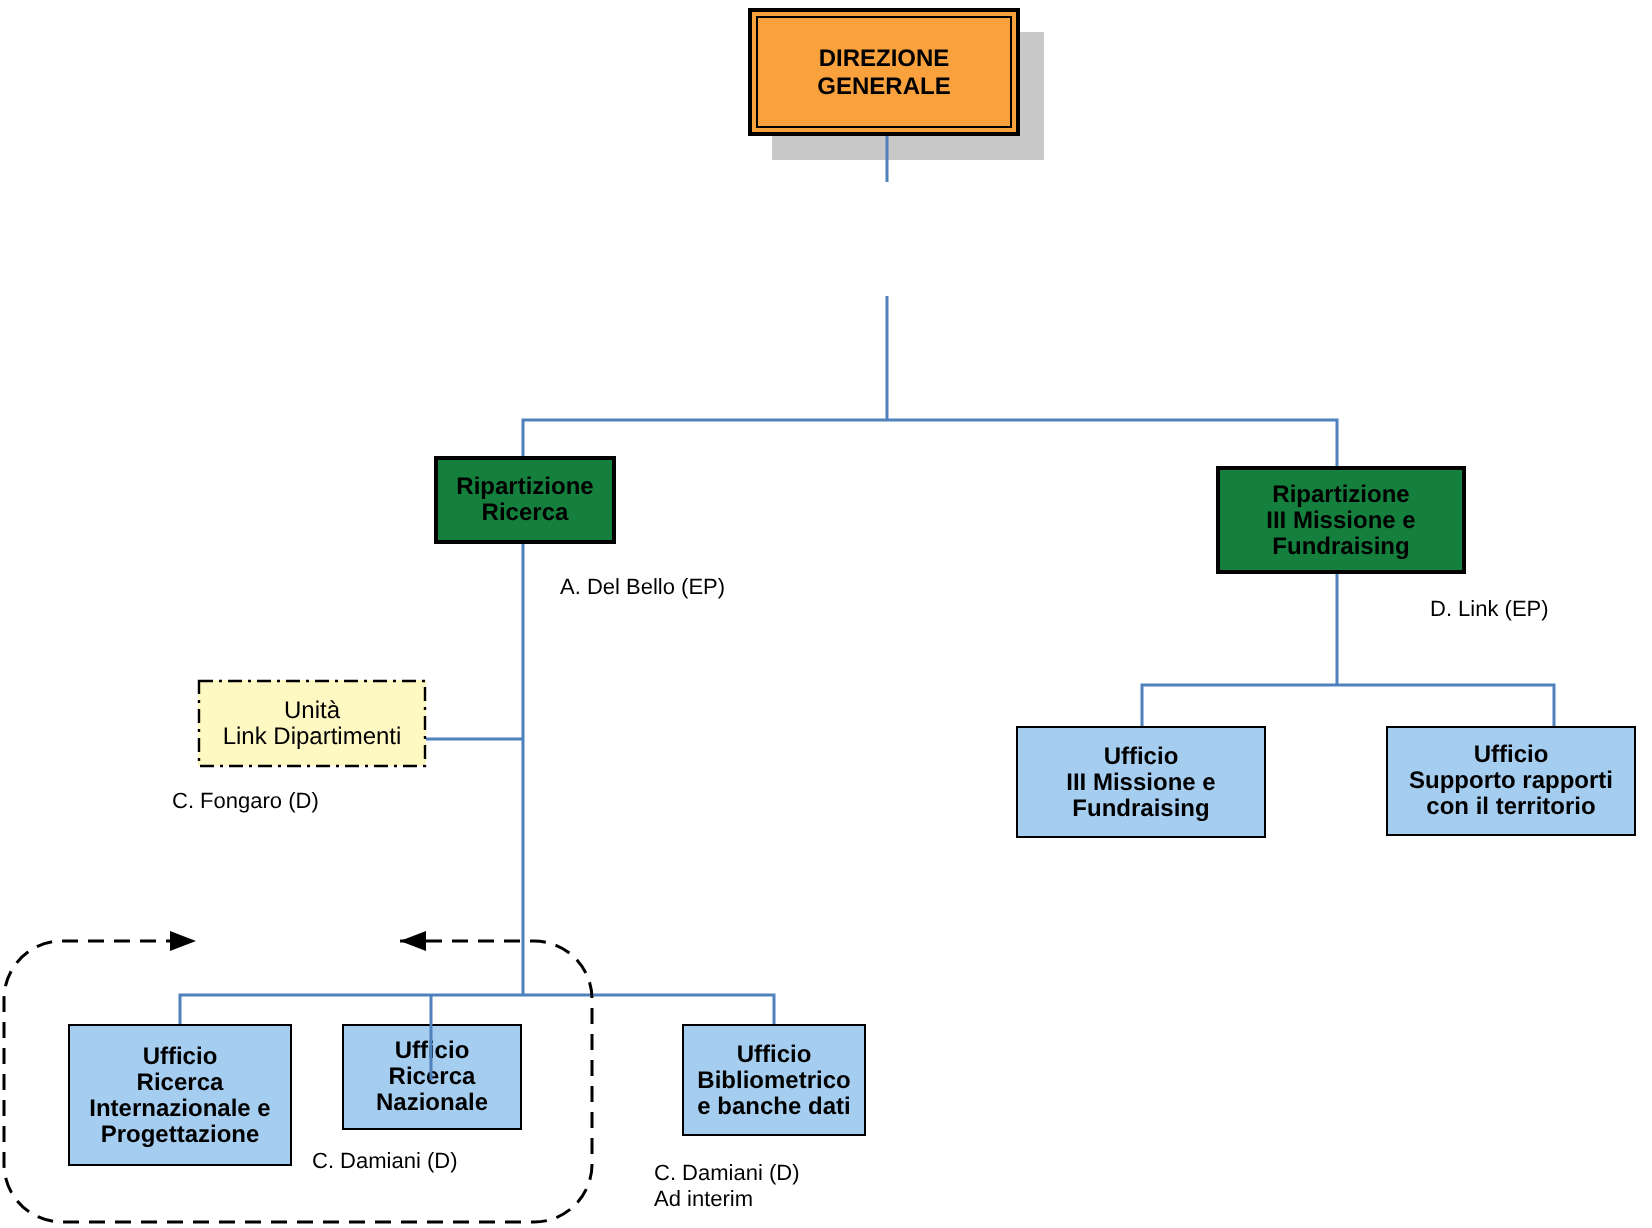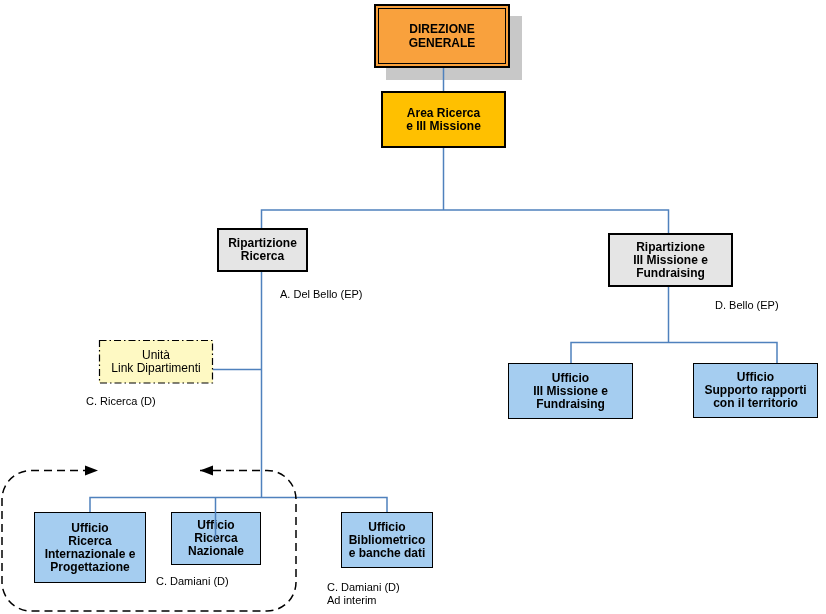--- a/index.html
+++ b/index.html
@@ -21,21 +21,21 @@
     text-align: center;
     font-weight: bold;
     font-size: 12px;
     line-height: 13px;
     color: #000000;
     white-space: pre-line;
   }
   .border2 { border: 2px solid #000000; }
   .border1 { border: 1px solid #000000; }
   .amber   { background: #FFC000; }
-  .yellow  { background: #e5e5e5; }
+  .yellow  { background: #15803d; }
   .blue    { background: #A5CDF0; }
   .white   { background: #fef9c3; }
   .annot {
     position: absolute;
     font-size: 11px;
     line-height: 13px;
     color: #000000;
     text-align: left;
     white-space: pre-wrap;
   }
@@ -62,22 +62,20 @@
 </head>
 <body>
 
 <div id="stage">
 
   <div id="root-outer">
     <div id="root-inner">DIREZIONE
 GENERALE</div>
   </div>
 
-  <div class="box amber border2" style="left:381px; top:91px; width:125px; height:57px;">Area Ricerca
-e III Missione</div>
 
   <div class="box yellow border2" style="left:217px; top:228px; width:91px; height:44px;">Ripartizione
 Ricerca</div>
 
   <div class="box yellow border2" style="left:608px; top:233px; width:125px; height:54px;">Ripartizione
 III Missione e
 Fundraising</div>
 
   <div class="box white" style="left:99px; top:340px; width:114px; height:43px; font-weight:normal;">Unità
 Link Dipartimenti</div>
@@ -98,23 +96,23 @@
   <div class="box blue border1" style="left:171px; top:512px; width:90px; height:53px;">Ufficio
 Ricerca
 Nazionale</div>
 
   <div class="box blue border1" style="left:341px; top:512px; width:92px; height:56px;">Ufficio
 Bibliometrico
 e banche dati</div>
 
   <div class="annot" style="left:280px; top:288px; width:140px;">A. Del Bello (EP)</div>
 
-  <div class="annot" style="left:715px; top:299px; width:100px;">D. Bello (EP)</div>
+  <div class="annot" style="left:715px; top:299px; width:100px;">D. Link (EP)</div>
 
-  <div class="annot" style="left:86px; top:395px; width:140px;">C. Ricerca (D)</div>
+  <div class="annot" style="left:86px; top:395px; width:140px;">C. Fongaro (D)</div>
 
 
   <div class="annot" style="left:156px; top:575px; width:120px;">C. Damiani (D)</div>
 
   <div class="annot" style="left:327px; top:581px; width:120px;">C. Damiani (D)
 Ad interim</div>
 
   <svg id="connector-layer" viewBox="0 0 826 614" xmlns="http://www.w3.org/2000/svg">
 
     <g stroke="#4F81BD" stroke-width="1.5" fill="none">

